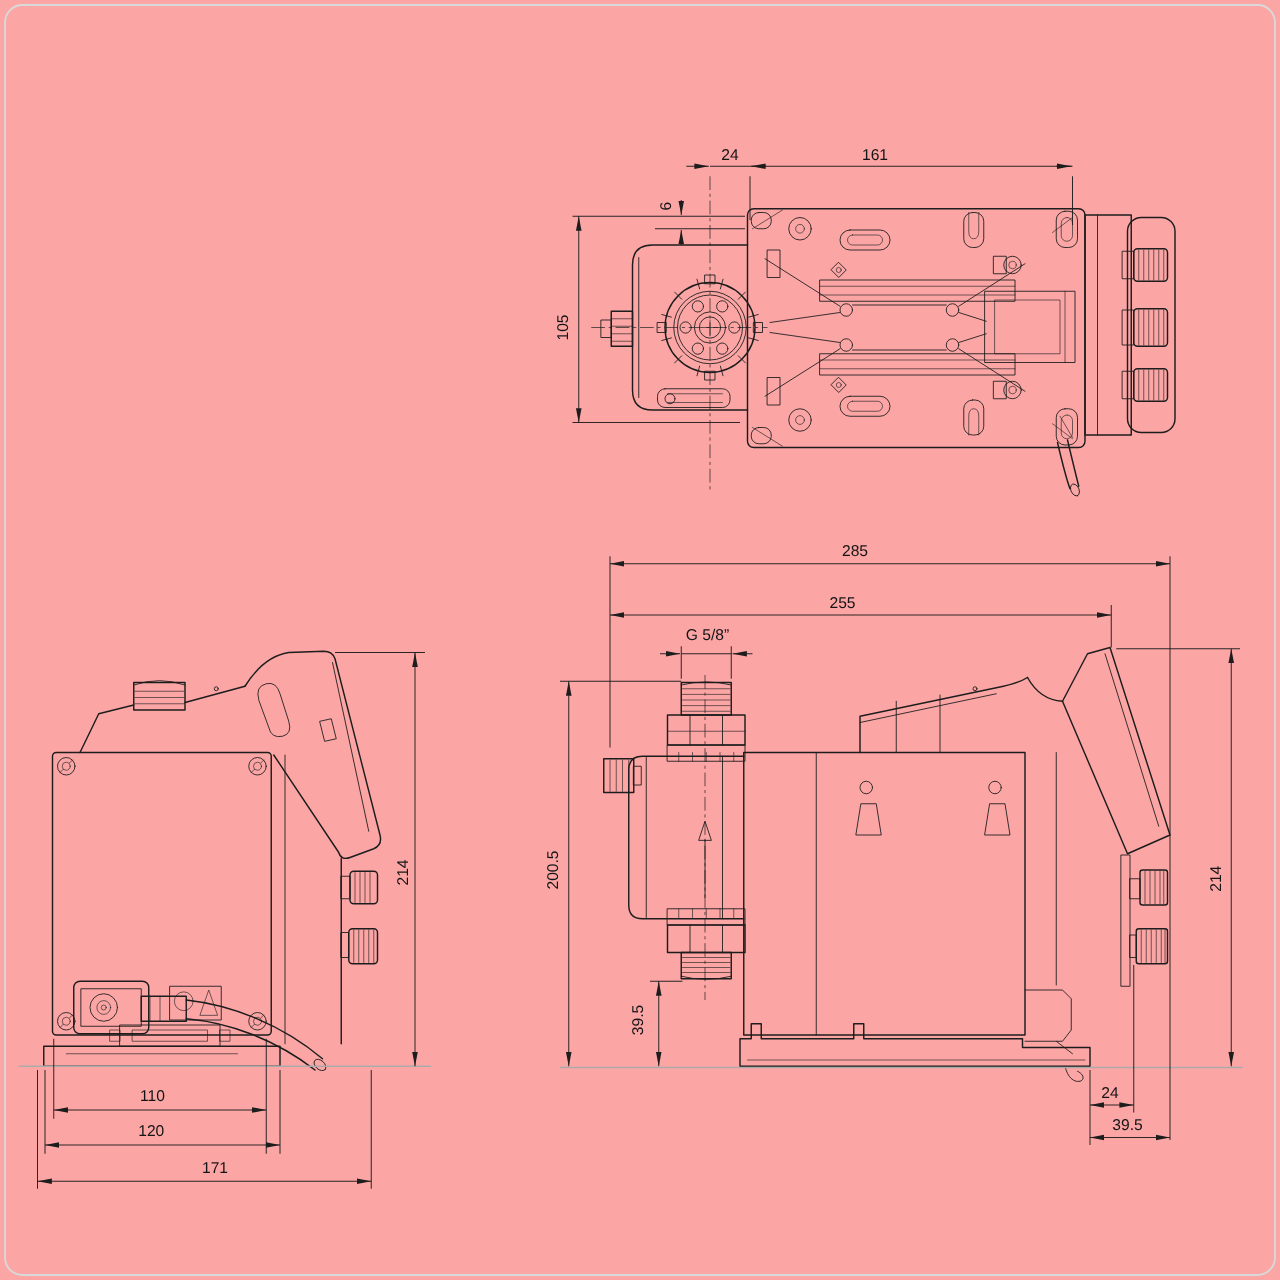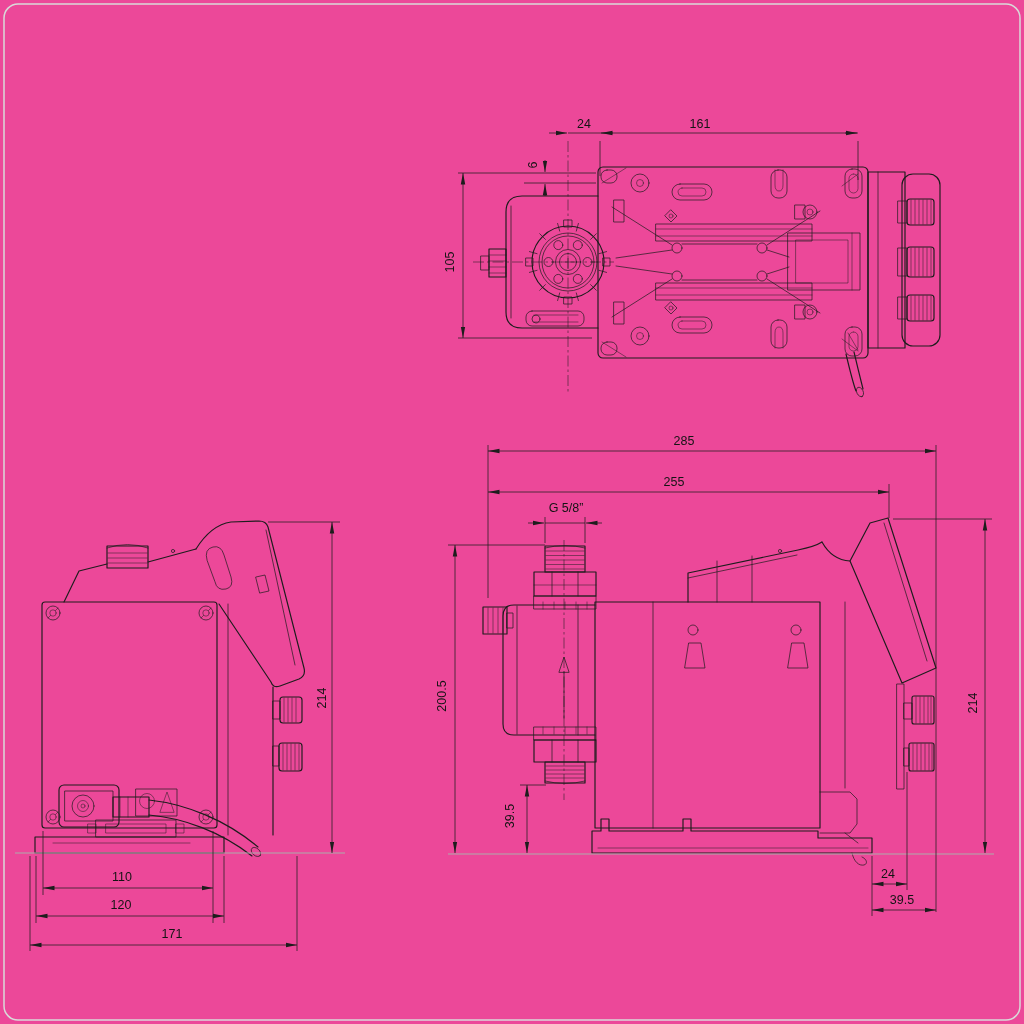--- a/index.html
+++ b/index.html
@@ -1,16 +1,16 @@
 <!DOCTYPE html>
 <html><head>
 <meta charset="utf-8">
 <style>
   html,body{margin:0;padding:0;background:#ffffff;}
-  .stage{width:1024px;height:1024px;position:relative;background:#ec4899;text-align:center;}
+  .stage{width:1024px;height:1024px;position:relative;background:#fca5a5;text-align:center;}
   svg{display:block;}
   .s1{fill:none;stroke:#1d1d1d;stroke-width:1.15;stroke-linejoin:round;stroke-linecap:round;}
   .s2{fill:none;stroke:#1d1d1d;stroke-width:.7;stroke-linejoin:round;stroke-linecap:round;}
   .s3{fill:none;stroke:#1d1d1d;stroke-width:.5;stroke-linejoin:round;stroke-linecap:round;}
   .dm{fill:none;stroke:#1d1d1d;stroke-width:.75;}
   .gl{fill:none;stroke:#ababab;stroke-width:1.2;}
   .cl{fill:none;stroke:#1d1d1d;stroke-width:.55;stroke-dasharray:11 3 2.5 3;}
   .frame{fill:none;stroke:#d9d9d9;stroke-width:1.5;}
   text.lbl{font-family:"Liberation Sans","DejaVu Sans",sans-serif;font-size:12.5px;fill:#141414;text-anchor:middle;}
 </style>

